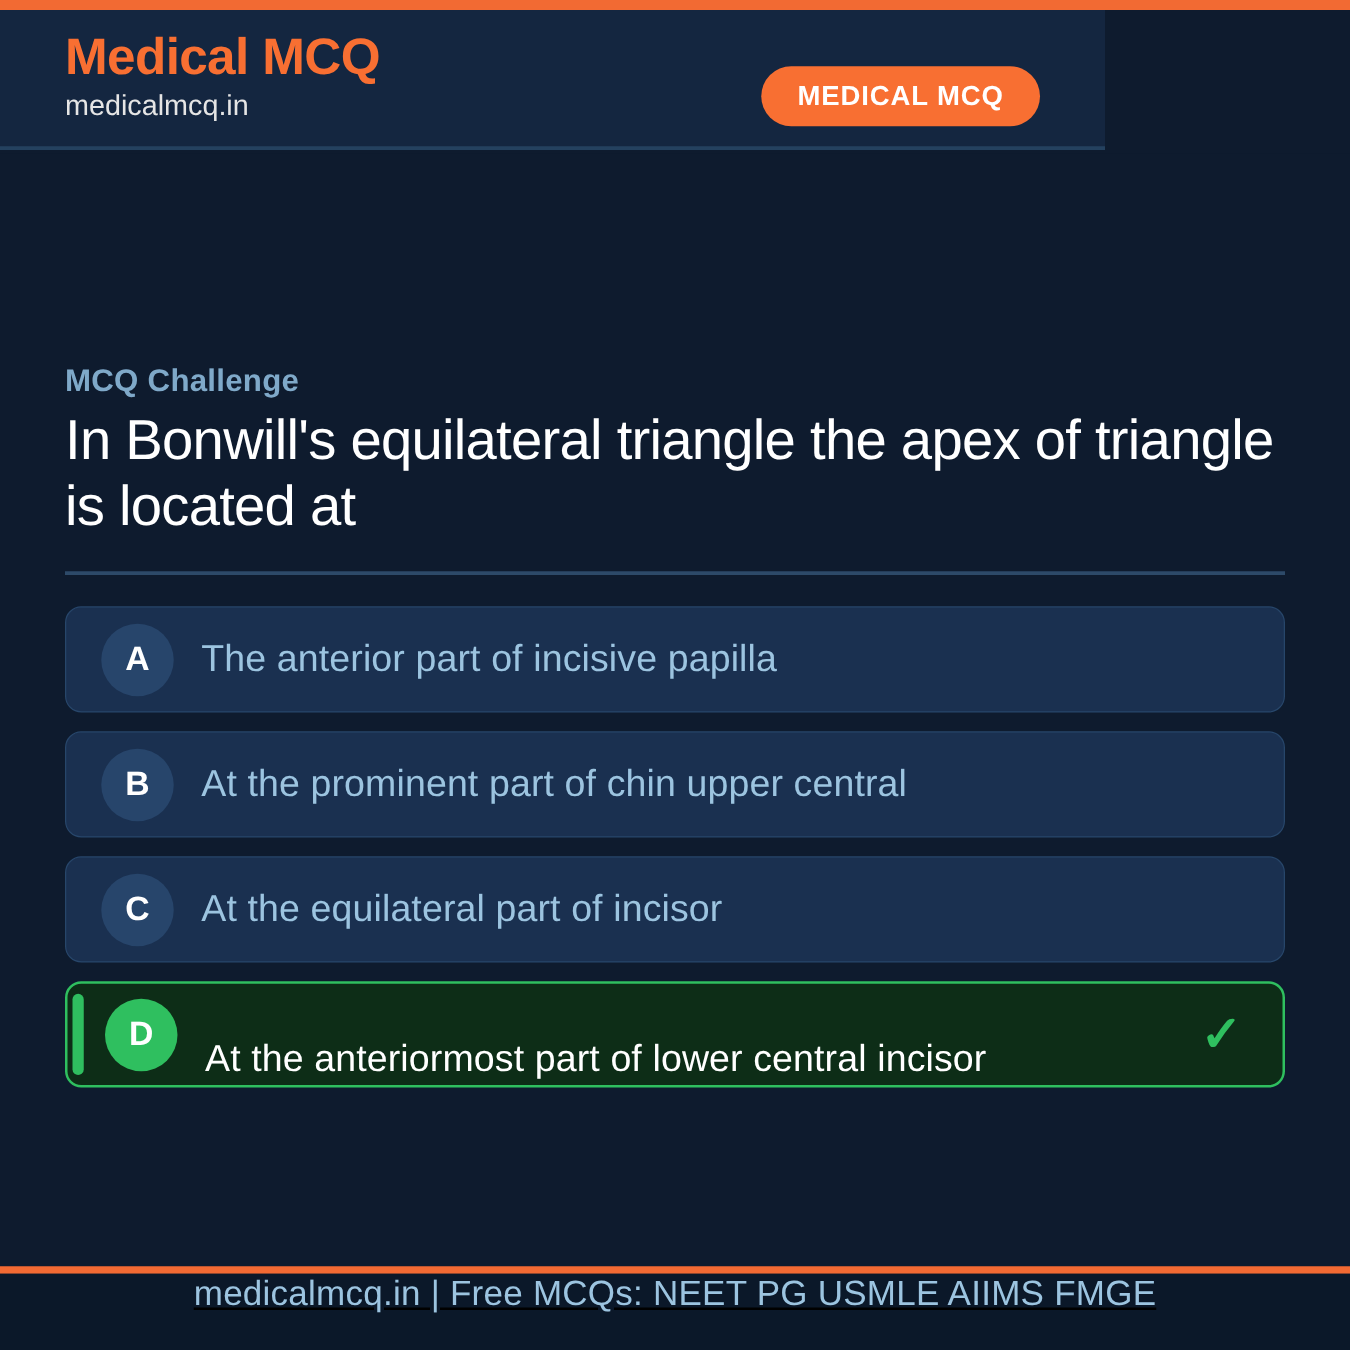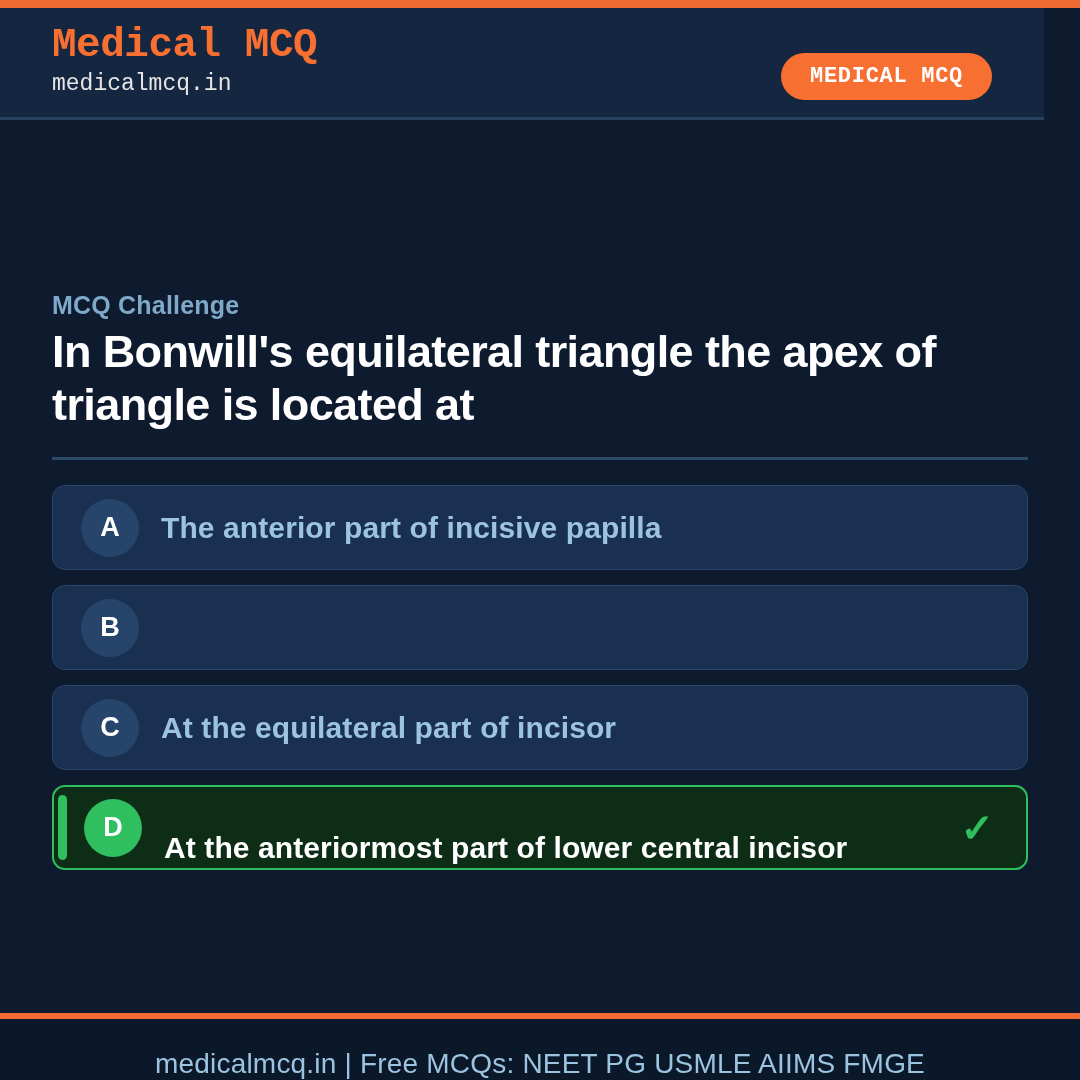--- a/index.html
+++ b/index.html
@@ -12,24 +12,23 @@
   }
 
   
   .top-rule {
     position:absolute; top:0; left:0; width:1080px; height:8px;
     background:#f26a33;
   }
 
   
   .header {
-    position:absolute; top:8px; left:0; width:1044px; height:112px;
+    position:absolute; top:8px; left:0; width:884px; height:112px;
     background:#142640;
     border-bottom:3px solid #24415f;
-    font-family:Liberation Mono, monospace;
   }
   .brand-block { position:absolute; left:52px; top:15px; }
   .brand-title {
     font-size:41px; font-weight:bold; color:#f86f32;
     letter-spacing:-0.5px; line-height:1.12;
   }
   .brand-url {
     font-size:23px; color:#e5e5e5; line-height:1.2; margin-top:2px;
   }
   .brand-badge {
@@ -44,21 +43,21 @@
   .stage {
     position:absolute; top:123px; left:0; width:1080px; height:890px;
     background:#0e1b2e;
   }
   .content { position:absolute; left:52px; top:168px; width:976px; }
 
   .eyebrow {
     font-size:25px; color:#7fa9c9; letter-spacing:0.2px; margin-bottom:6px;font-weight:bold;
   }
   .question {
-    font-size:45px; font-weight:bold; color:#ffffff;
+    font-size:45px; font-weight:normal; color:#ffffff;
     line-height:1.17; letter-spacing:-0.6px;
   }
   .divider {
     margin-top:26px; width:976px; height:3px; background:#2d4a69;
   }
 
   
   .options { margin-top:25px; display:flex; flex-direction:column; gap:15px; }
 
   .option {
@@ -68,21 +67,20 @@
   }
   .option .letter {
     flex:0 0 auto; width:58px; height:58px; border-radius:50%;
     background:#2a4straight; background:#27456b;
     color:#ffffff; font-size:27px; font-weight:bold;
     display:flex; align-items:center; justify-content:center;
   }
   .option .otext {
     margin-left:22px; font-size:30px; color:#9cc4e0; line-height:1.14;
     letter-spacing:0.1px;
-    font-weight:bold;
   }
 
   
   .option.correct {
     background:#0d2d17; border:2px solid #2fbf5f; padding-left:30px;
   }
   .option.correct .accent {
     position:absolute; left:4px; top:8px; bottom:8px; width:9px;
     border-radius:5px; background:#2fbf5f;
   }
@@ -94,21 +92,21 @@
   }
 
   
   .footer-rule {
     position:absolute; top:1013px; left:0; width:1080px; height:6px;
     background:#f26a33;
   }
   .footer {
     position:absolute; top:1019px; left:0; width:1080px; height:61px;
     background:#0b1829;
-    display:flex; align-items:flex-end; justify-content:center;
+    display:flex; align-items:flex-start; justify-content:center;text-decoration:underline;
   }
   .footer-text {
     font-size:28px; color:#9cc4e0; letter-spacing:0.2px; white-space:nowrap;
   }
 </style>
 </head>
 <body>
 
 <div class="top-rule"></div>
 
@@ -128,20 +126,21 @@
 
     <div class="options">
 
       <div class="option">
         <div class="letter">A</div>
         <div class="otext">The anterior part of incisive papilla</div>
       </div>
 
       <div class="option">
         <div class="letter">B</div>
+        <div class="otext">At the prominent part of chin upper central</div>
       </div>
 
       <div class="option">
         <div class="letter">C</div>
         <div class="otext">At the equilateral part of incisor</div>
       </div>
 
       <div class="option correct">
         <div class="accent"></div>
         <div class="letter">D</div>

